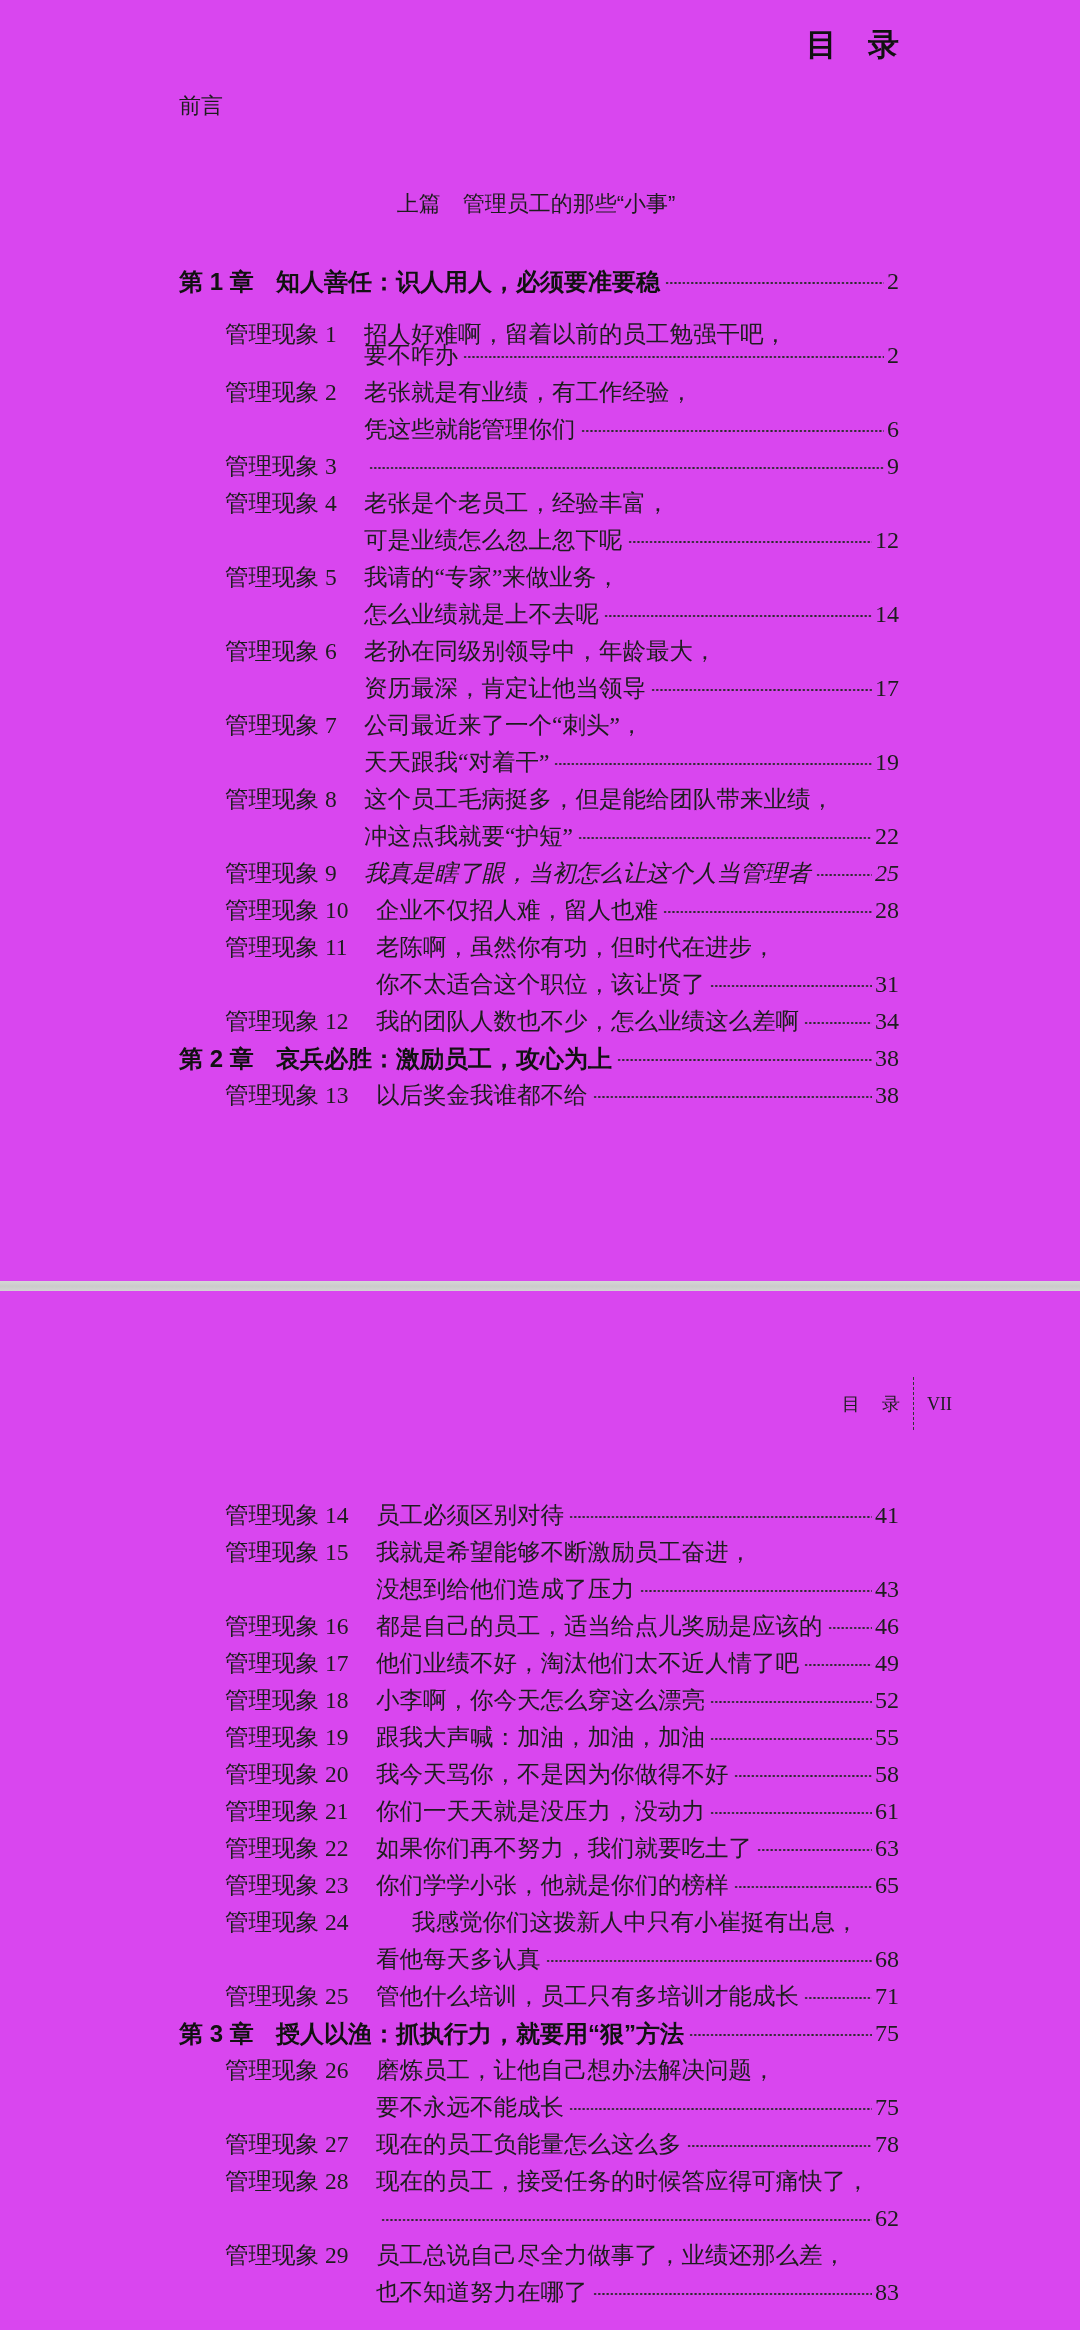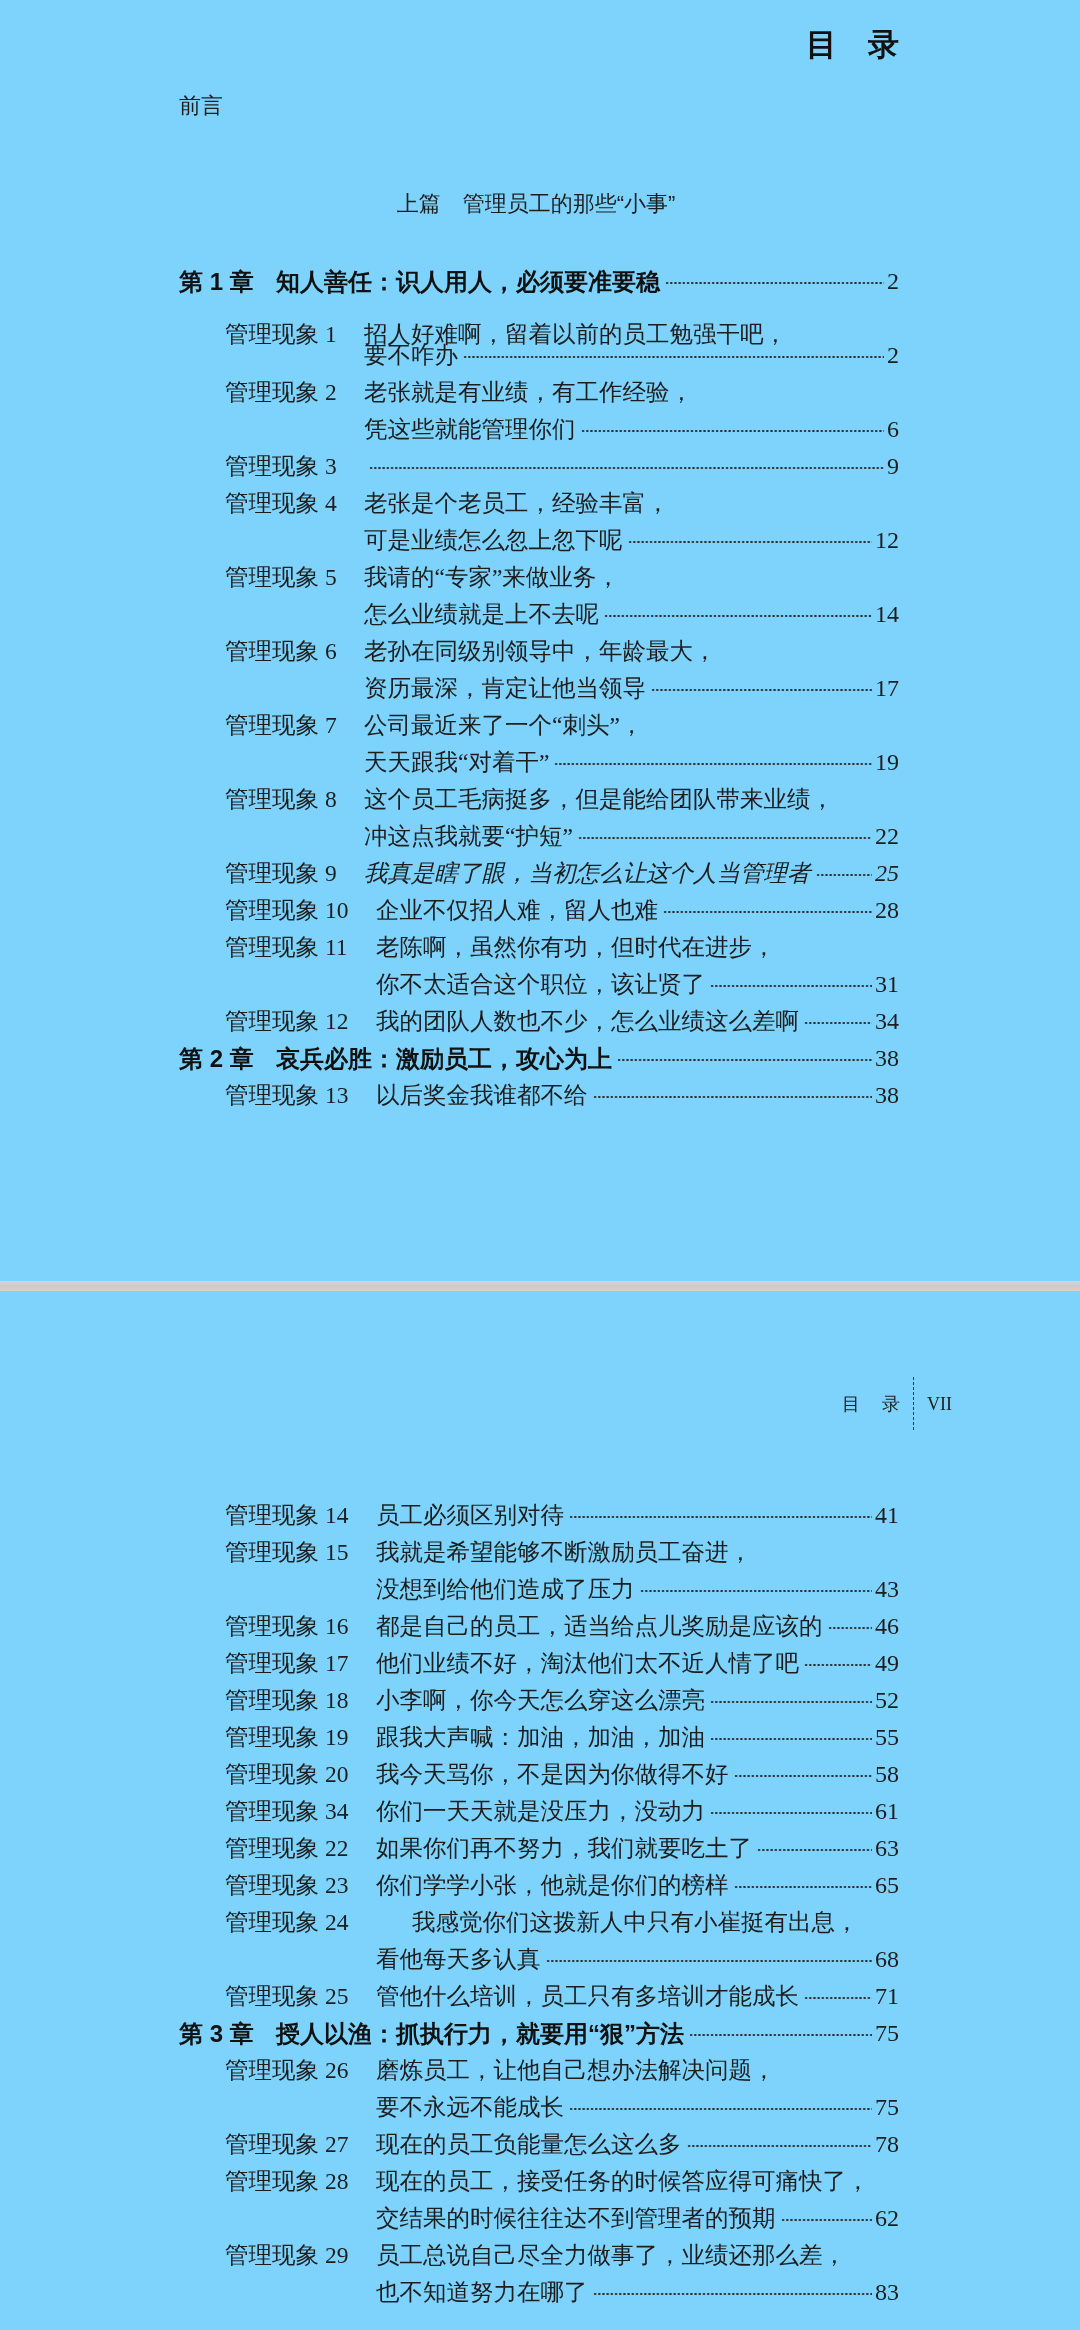--- a/index.html
+++ b/index.html
@@ -4,21 +4,21 @@
 <style>
   html, body { margin:0; padding:0; }
   body {
     width:1080px; height:2330px; position:relative; overflow:hidden;
     background:#ffffff; color:#1d1d1d;
     font-family:"Liberation Serif","DejaVu Serif",serif;
   }
   .viewer { position:absolute; left:0; top:0; width:1080px; height:2330px; overflow:hidden; }
   .top-shade { position:absolute; left:0; top:0; width:1080px; height:7px;
     background:linear-gradient(#e6e6e6,#ffffff); }
-  .page { position:absolute; left:0; width:1080px; background:#7dd3fc; overflow:hidden; }
+  .page { position:absolute; left:0; width:1080px; background:#d946ef; overflow:hidden; }
   #page1 { top:0; height:1281px; }
   #page2 { top:1291px; height:1039px; }
   .page-sep { position:absolute; left:0; top:1281px; width:1080px; height:10px;
     background:linear-gradient(#d6d6d6,#cbcbcb 50%,#d3d3d3); }
 
   .toc-title { position:absolute; left:806px; top:29px; font-size:31px; line-height:31px;
     font-weight:bold; white-space:nowrap; color:#111;
     font-family:"Liberation Serif","DejaVu Serif",serif; }
   .preface { position:absolute; left:179px; top:94px; font-size:22px; line-height:24px;
     font-family:"Liberation Sans","DejaVu Sans",sans-serif; white-space:nowrap; }
@@ -313,21 +313,21 @@
             <span class="lbl lbl-item">管理现象 20</span>
             <div class="line" style="left: 376px;">
               <span class="txt">我今天骂你，不是因为你做得不好</span>
               <span class="leader"></span>
               <span class="pg">58</span>
             </div>
           </div>
         </div>
         <div class="entry" style="top: 296px;">
           <div class="row" style="top: 0px;">
-            <span class="lbl lbl-item">管理现象 34</span>
+            <span class="lbl lbl-item">管理现象 21</span>
             <div class="line" style="left: 376px;">
               <span class="txt">你们一天天就是没压力，没动力</span>
               <span class="leader"></span>
               <span class="pg">61</span>
             </div>
           </div>
         </div>
         <div class="entry" style="top: 333px;">
           <div class="row" style="top: 0px;">
             <span class="lbl lbl-item">管理现象 22</span>
@@ -404,21 +404,20 @@
             </div>
           </div>
         </div>
         <div class="entry" style="top: 666px;">
           <div class="row" style="top: 0px;">
             <span class="lbl lbl-item">管理现象 28</span>
             <span class="solo" style="left: 376px;">现在的员工，接受任务的时候答应得可痛快了，</span>
           </div>
           <div class="row" style="top: 37px;">
             <div class="line" style="left: 376px;">
-              <span class="txt">交结果的时候往往达不到管理者的预期</span>
               <span class="leader"></span>
               <span class="pg">62</span>
             </div>
           </div>
         </div>
         <div class="entry" style="top: 740px;">
           <div class="row" style="top: 0px;">
             <span class="lbl lbl-item">管理现象 29</span>
             <span class="solo" style="left: 376px;">员工总说自己尽全力做事了，业绩还那么差，</span>
           </div>

